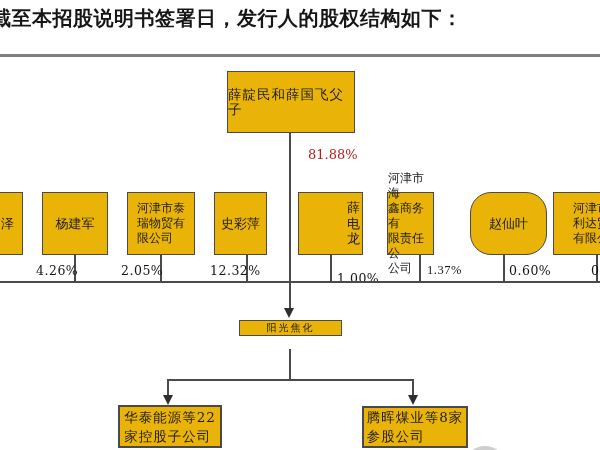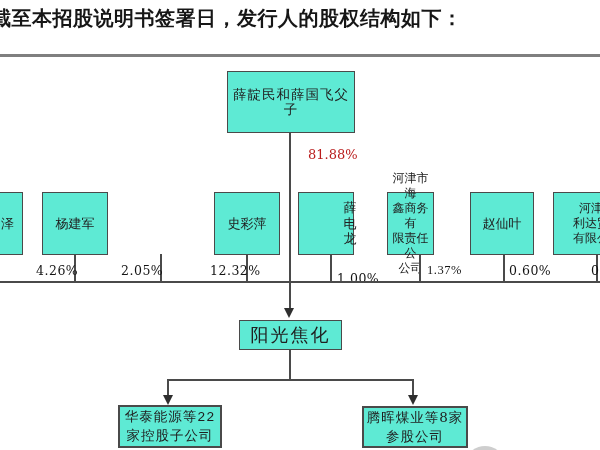--- a/index.html
+++ b/index.html
@@ -17,33 +17,32 @@
     letter-spacing:0.5px;color:#161616;
   }
   .rule{
     position:absolute;left:0;top:54px;width:600px;height:2.5px;
     background:#7f7f7f;
   }
   .box{
     position:absolute;
     box-sizing:border-box;
     border:1.5px solid #4a4a4a;
-    background:#5eead4;
+    background:#eab308;
     display:flex;align-items:center;justify-content:center;
-    text-align:center;
     font-size:13px;line-height:15.5px;
     white-space:pre-line;
     color:#202020;
   }
   .topbox{left:227px;top:71px;width:128px;height:62px;font-size:13.5px;letter-spacing:1px;}
   .mid{top:192px;height:63px;}
   .small{font-size:12px;line-height:15px;}
   .cutleft{justify-content:flex-end;}
   .cutleft span{padding-right:8px;}
-  .companybox{left:239px;top:320px;width:103px;height:30px;font-size:18px;letter-spacing:2px;border-width:1.5px;}
+  .companybox{left:239px;top:320px;width:103px;height:16px;font-size:10px;letter-spacing:2px;border-width:1.5px;}
   .subbox{font-size:13.5px;line-height:19px;border-width:2px;letter-spacing:1px;}
   .vline,.hline{position:absolute;background:#4a4a4a;}
   .vline{width:1.5px;}
   .hline{height:1.5px;}
   .pct{
     position:absolute;top:263px;
     font-size:12.5px;color:#141414;letter-spacing:0.5px;
   }
   .pct-parent{position:absolute;left:308px;top:147px;font-size:13px;color:#b91c1c;}
   .arrow{
@@ -72,33 +71,38 @@
   <div class="vline" style="left:289px;top:133px;height:177px;"></div>
   <div class="pct-parent">81.88%</div>
   <div class="arrow" style="left:284px;top:308px;"></div>
 
   <div class="box mid cutleft" style="left:-42px;width:65px;">
     <span>泽</span>
   </div>
   <div class="box mid" style="left:42px;width:66px;">
     <span>杨建军</span>
   </div>
-  <div class="box mid" style="left:214px;width:66px;">
+  <div class="box mid small" style="left:127px;width:68px;">
+    <span>河津市泰
+瑞物贸有
+限公司</span>
+  </div>
+  <div class="box mid" style="left:214px;width:53px;">
     <span>史彩萍</span>
   </div>
-  <div class="box mid" style="left:298px;width:56px;padding-left:48px;">
+  <div class="box mid" style="left:298px;width:65px;padding-left:48px;">
     <span>薛电龙</span>
   </div>
   <div class="box mid small" style="left:387px;width:47px;">
     <span>河津市海
 鑫商务有
 限责任公
 公司</span>
   </div>
-  <div class="box mid" style="left:470px;width:64px;">
+  <div class="box mid" style="left:470px;width:77px;border-radius:21px;">
     <span>赵仙叶</span>
   </div>
   <div class="box mid small" style="left:553px;width:88px;">
     <span>河津市
 利达贸易
 有限公司</span>
   </div>
 
   <div class="vline" style="left:74px;top:254px;height:28px;"></div>
   <div class="vline" style="left:160px;top:254px;height:28px;"></div>
@@ -122,21 +126,21 @@
     <span>阳光焦化</span>
   </div>
 
   <div class="vline" style="left:289px;top:349px;height:31px;"></div>
   <div class="hline" style="left:167px;top:379px;width:246px;"></div>
   <div class="vline" style="left:167px;top:379px;height:19px;"></div>
   <div class="vline" style="left:412px;top:379px;height:19px;"></div>
   <div class="arrow" style="left:163px;top:395px;"></div>
   <div class="arrow" style="left:408px;top:395px;"></div>
 
-  <div class="box subbox" style="left:118px;top:405px;width:104px;height:43px;font-family:Liberation Mono, monospace;">
+  <div class="box subbox" style="left:118px;top:405px;width:104px;height:43px;">
     <span>华泰能源等22
 家控股子公司</span>
   </div>
   <div class="box subbox" style="left:362px;top:406px;width:106px;height:42px;">
     <span>腾晖煤业等8家
 参股公司</span>
   </div>
 
   <div class="watermark"></div>
 

